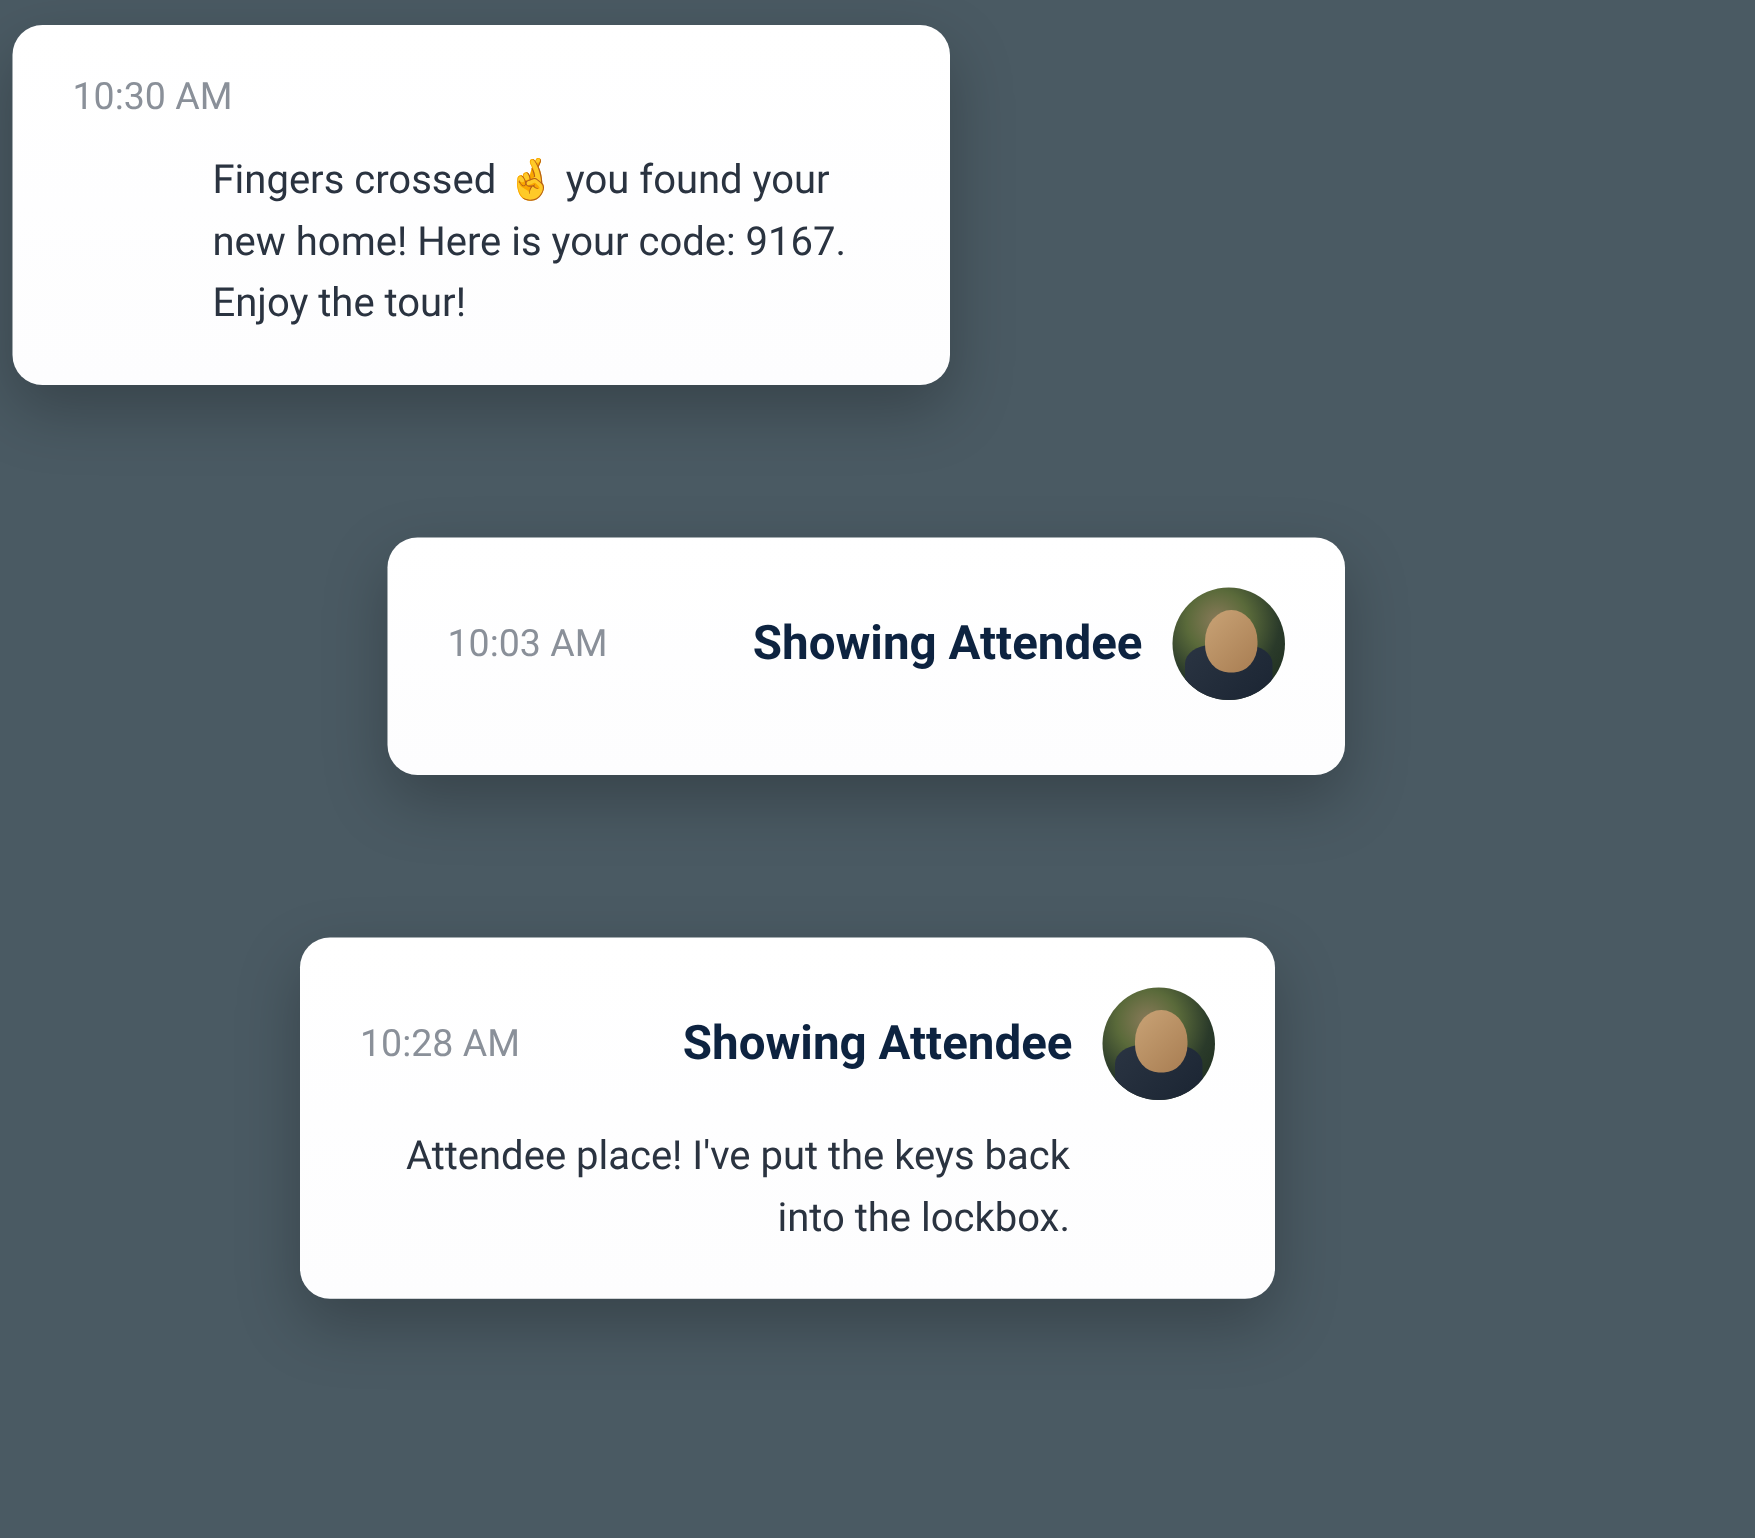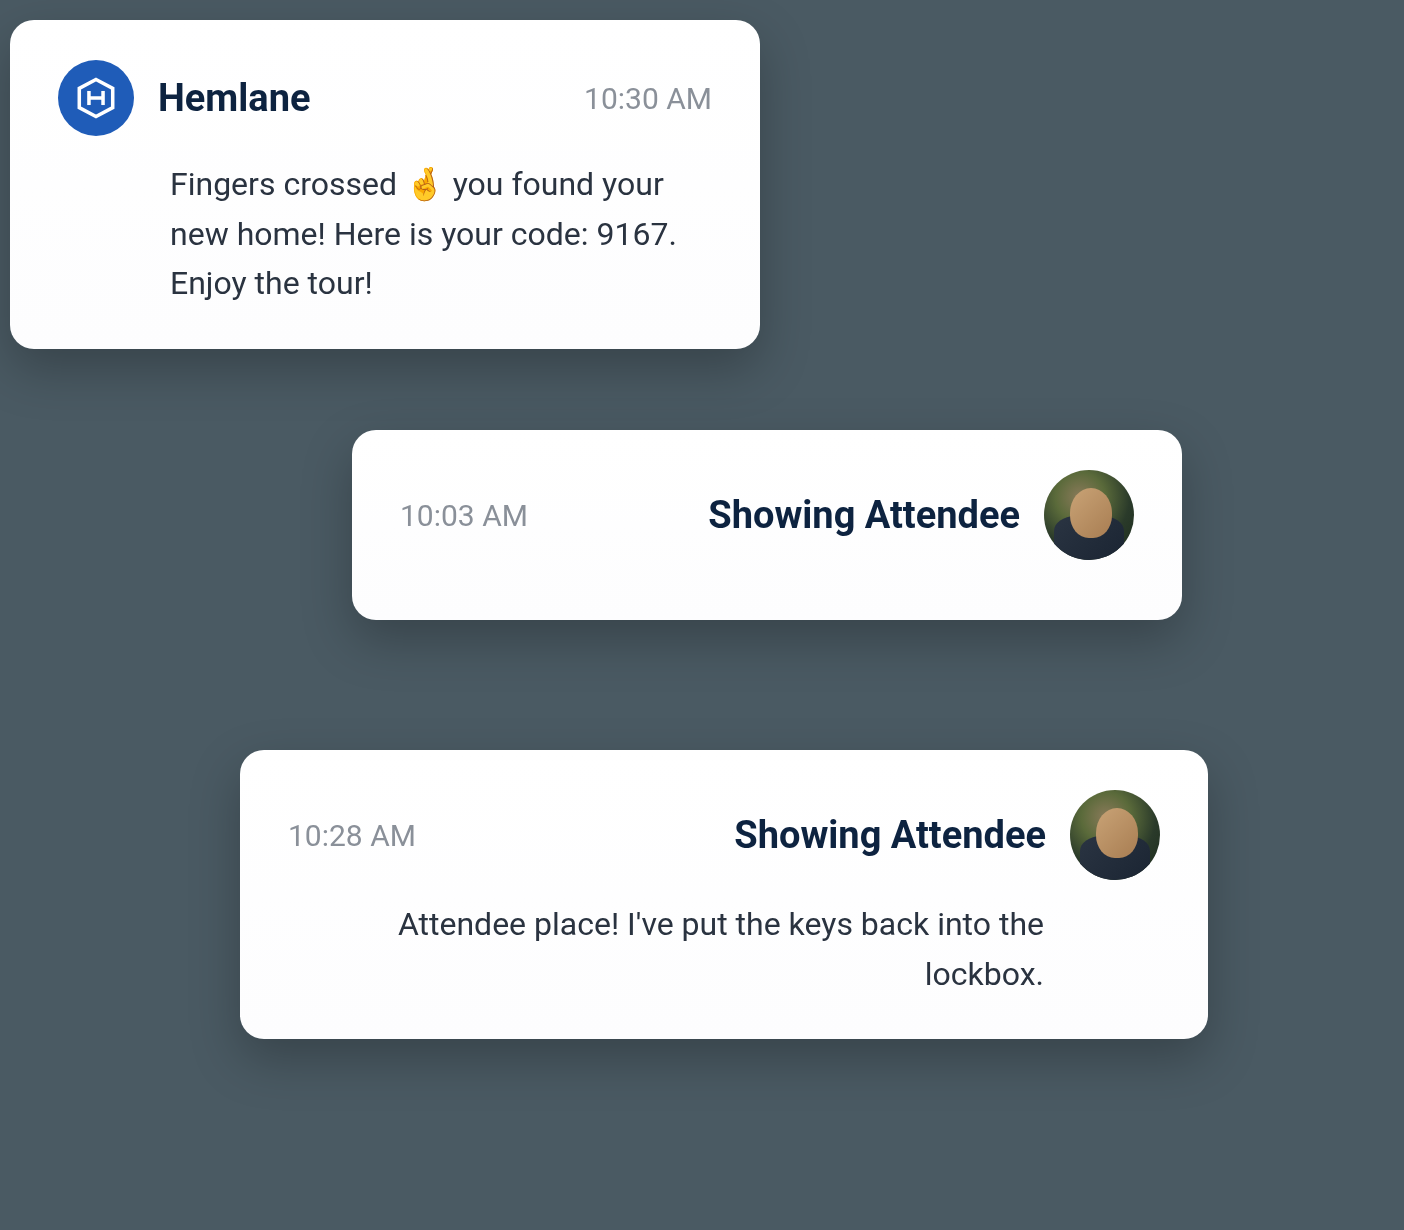--- a/index.html
+++ b/index.html
@@ -18,27 +18,26 @@
       padding: 40px 48px;
     }
     .card-1 {
       left: 10px;
       top: 20px;
       width: 750px;
     }
     .card-2 {
       left: 310px;
       top: 430px;
-      width: 830px;
-      margin-left: 42px;
+      width: 766px;
     }
     .card-3 {
       left: 240px;
       top: 750px;
-      width: 968px;
+      width: 780px;
     }
     .header-left {
       display: flex;
       align-items: center;
       gap: 24px;
       margin-bottom: 24px;
     }
     .header-right {
       display: flex;
       align-items: center;
@@ -127,31 +126,20 @@
     }
     .card-2 .body-text, .card-3 .body-text {
       margin-left: 0;
     }
   </style>
 </head>
 <body>
 
 <div class="card card-1">
   <div class="header-left">
-    <div class="name-wrap">
-      <div class="avatar-logo">
-        <svg class="hexagon-icon" viewBox="0 0 50 50">
-          <polygon points="25,4 44,14 44,36 25,46 6,36 6,14" fill="none" stroke="#ffffff" stroke-width="4"></polygon>
-          <line x1="17" y1="17" x2="17" y2="33" stroke="#ffffff" stroke-width="4"></line>
-          <line x1="33" y1="17" x2="33" y2="33" stroke="#ffffff" stroke-width="4"></line>
-          <line x1="17" y1="25" x2="33" y2="25" stroke="#ffffff" stroke-width="4"></line>
-        </svg>
-      </div>
-      <div class="sender-name">Hemlane</div>
-    </div>
     <div class="timestamp">10:30 AM</div>
   </div>
   <div class="body-text">Fingers crossed 🤞 you found your new home! Here is your code: 9167. Enjoy the tour!</div>
 </div>
 
 <div class="card card-2">
   <div class="header-right">
     <div class="info-col">
       <div class="timestamp">10:03 AM</div>
       <div class="sender-name" style="flex:1; text-align:right;">Showing Attendee</div>

